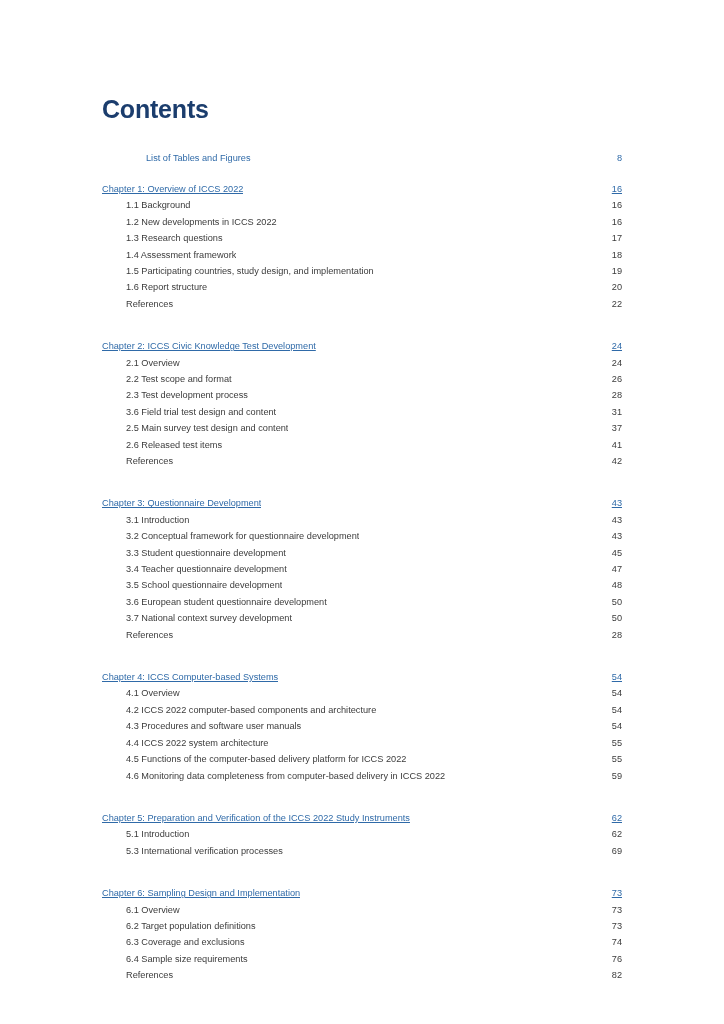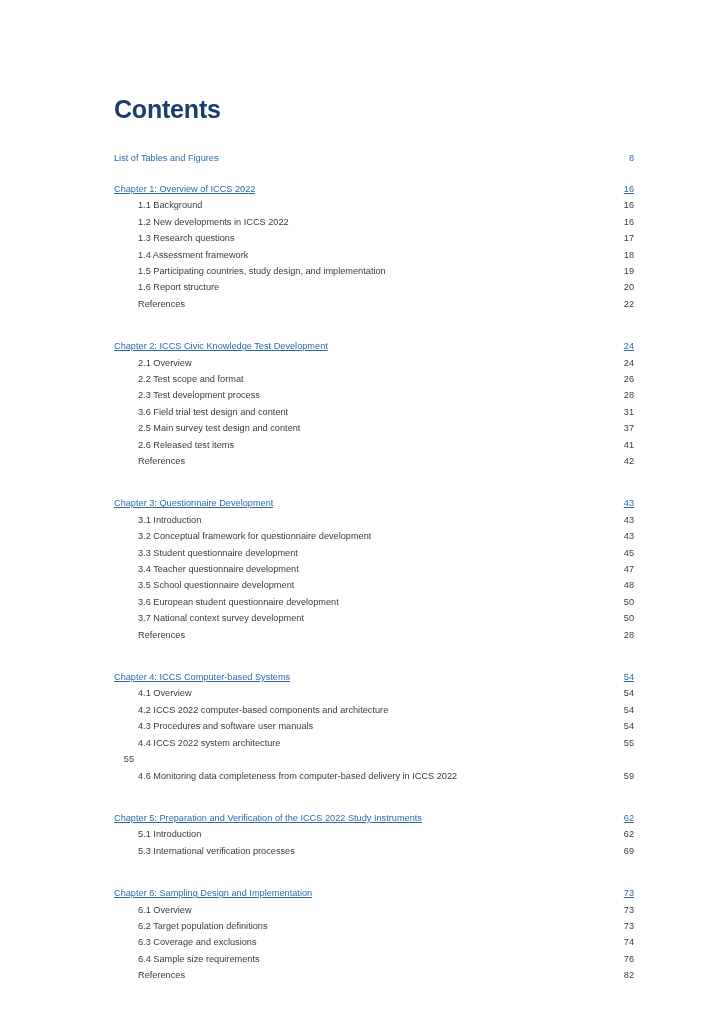--- a/index.html
+++ b/index.html
@@ -16,21 +16,21 @@
   }
   .page {
     position: relative;
     width: 724px;
     height: 1024px;
     background: #ffffff;
     box-sizing: border-box;
   }
   .content-area {
     position: absolute;
-    left: 114px;
+    left: 102px;
     top: 96px;
     width: 520px;
   }
   .toc-title {
     font-size: 25px;
     font-weight: bold;
     color: #1b3d6d;
     letter-spacing: -0.2px;
     margin: 0 0 26px 0;
     line-height: 1.1;
@@ -54,20 +54,21 @@
   }
   .toc-row .page-num {
     flex: 0 0 auto;
     text-align: right;
     min-width: 20px;
   }
   
   .row-front .label,
   .row-front .page-num {
     color: #2f6aa8;
+    margin-left: 44px;
   }
   .row-front {
     margin-bottom: 0;
   }
   
   .row-chapter .label,
   .row-chapter .page-num {
     color: #2f6aa8;
     text-decoration: underline;
   }
@@ -224,20 +225,21 @@
           </div>
           <div class="toc-row row-section">
             <span class="label">4.3 Procedures and software user manuals</span>
             <span class="page-num">54</span>
           </div>
           <div class="toc-row row-section">
             <span class="label">4.4 ICCS 2022 system architecture</span>
             <span class="page-num">55</span>
           </div>
           <div class="toc-row row-section">
+            <span class="label">4.5 Functions of the computer-based delivery platform for ICCS 2022</span>
             <span class="page-num">55</span>
           </div>
           <div class="toc-row row-section">
             <span class="label">4.6 Monitoring data completeness from computer-based delivery in ICCS 2022</span>
             <span class="page-num">59</span>
           </div>
         </div>
         <div class="group">
           <div class="toc-row row-chapter">
             <span class="label">Chapter 5: Preparation and Verification of the ICCS 2022 Study Instruments</span>

